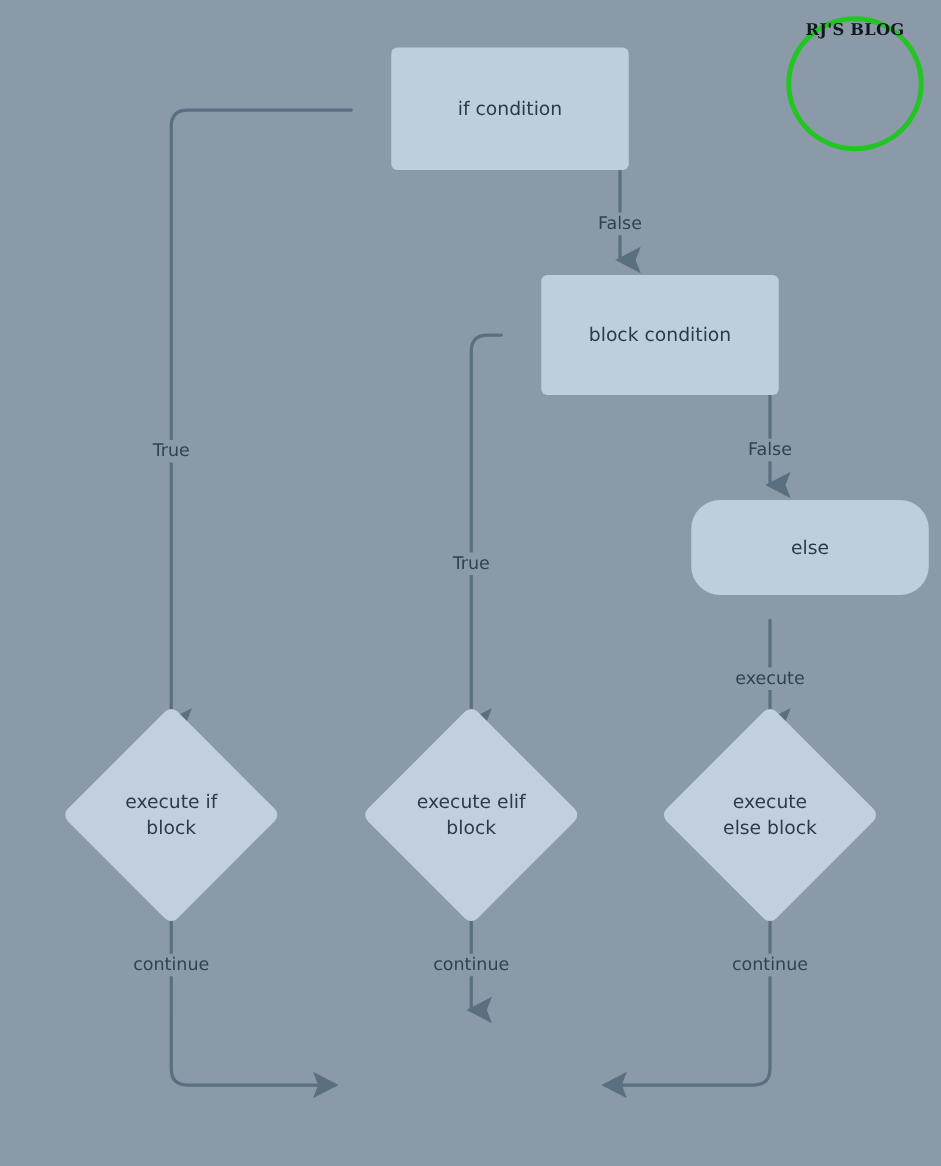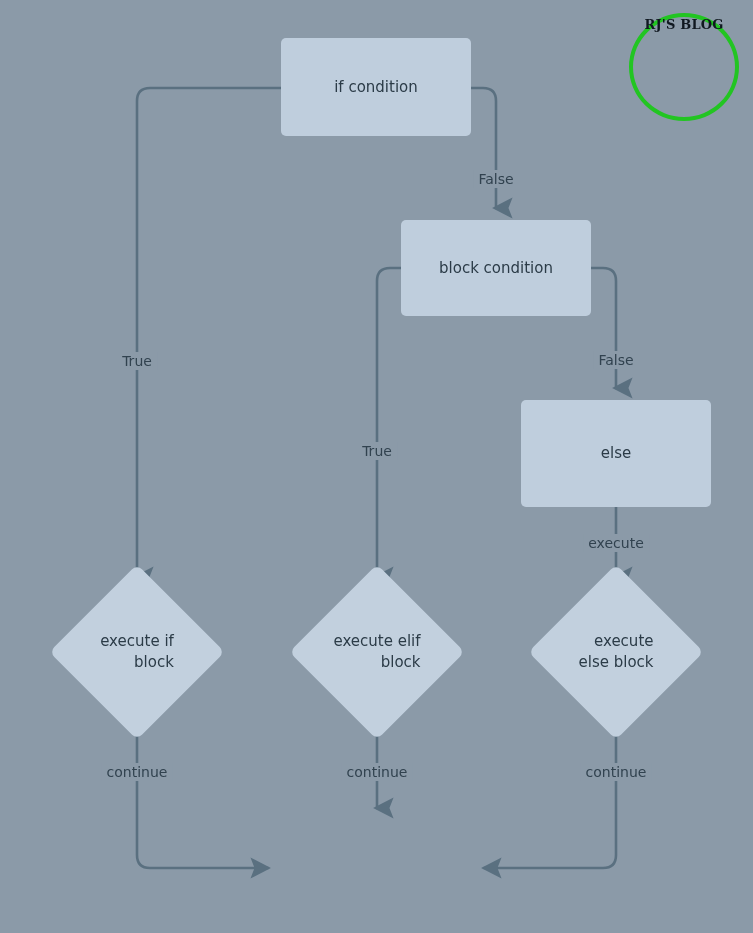--- a/index.html
+++ b/index.html
@@ -31,20 +31,21 @@
     justify-content: center;
     text-align: center;
     color: #2b3b47;
     box-sizing: border-box;
   }
   .box {
     background: #bfcedd;
     border-radius: 5px;
     font-size: 15px;
     line-height: 1.35;
+    margin-left: 32px;
   }
   .diamond-wrap {
     position: absolute;
     display: flex;
     align-items: center;
     justify-content: center;
   }
   .diamond-shape {
     position: absolute;
     left: 50%;
@@ -52,21 +53,21 @@
     background: #c2d0de;
     border-radius: 7px;
     transform: translate(-50%, -50%) rotate(45deg);
   }
   .diamond-label {
     position: relative;
     z-index: 2;
     font-size: 15px;
     line-height: 1.42;
     color: #2b3b47;
-    text-align: right;
+    text-align: center;
     white-space: pre-line;
   }
   .edge-label {
     position: absolute;
     font-size: 14px;
     color: #31424f;
     white-space: nowrap;
     transform: translate(-50%, -50%);
     text-align: right;
   }
@@ -131,21 +132,21 @@
   </svg>
 
   <div class="node box" style="left:281px; top:38px; width:190px; height:98px;">
     <span>if condition</span>
   </div>
 
   <div class="node box" style="left:401px; top:220px; width:190px; height:96px;">
     <span>block condition</span>
   </div>
 
-  <div class="node box" style="left:521px; top:400px; width:190px; height:107px;">
+  <div class="node box" style="left:521px; top:400px; width:190px; height:76px;border-radius:23px;">
     <span>else</span>
   </div>
 
 
   <div class="diamond-wrap" style="left:42px; top:586px; width:190px; height:132px;">
     <div class="diamond-shape" style="width:124px; height:124px;"></div>
     <div class="diamond-label">execute if
 block</div>
   </div>
 

